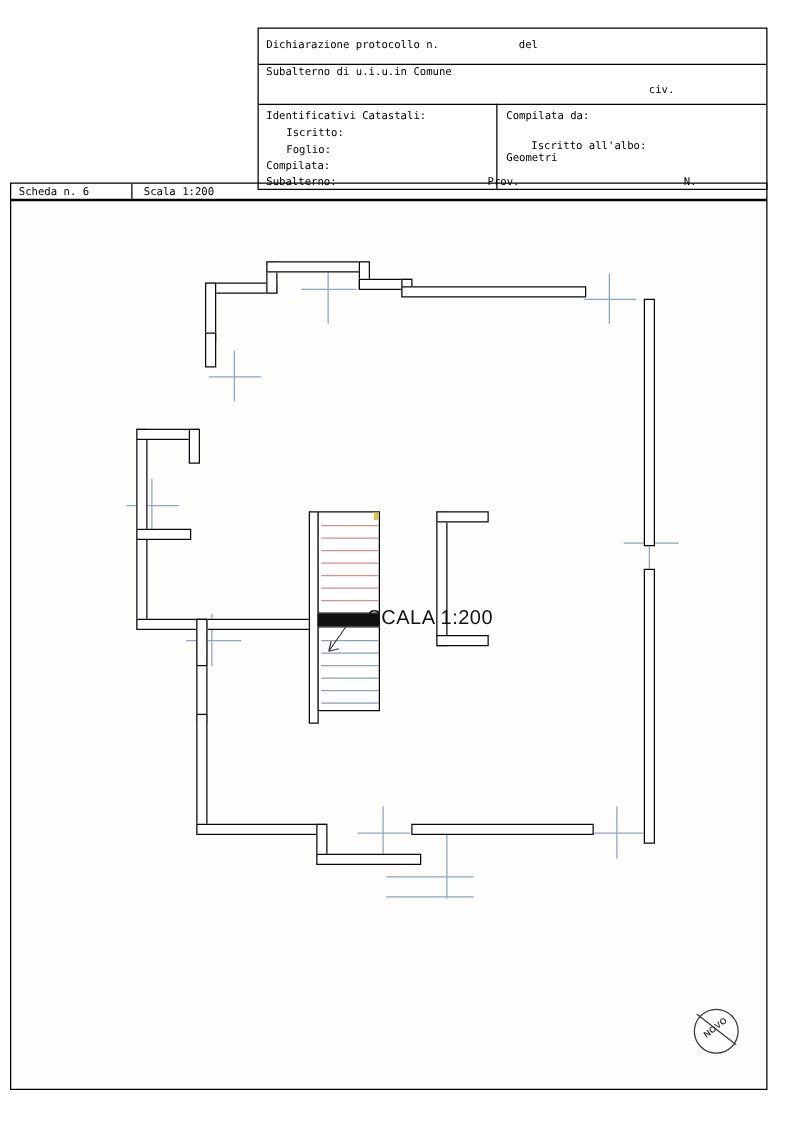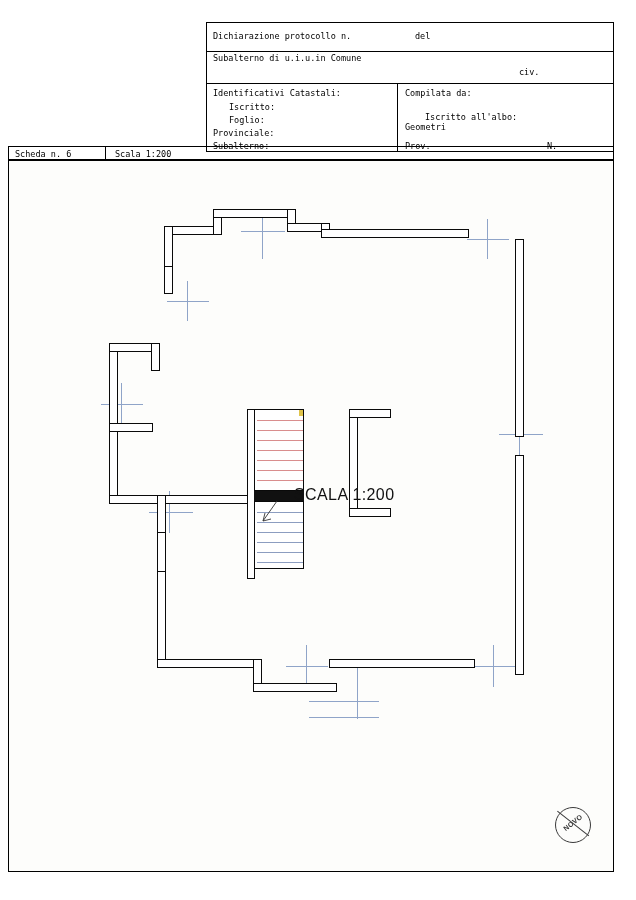--- a/index.html
+++ b/index.html
@@ -220,27 +220,27 @@
 
     <div class="ftxt" style="left:6px; top:8px;">Dichiarazione protocollo n.</div>
     <div class="ftxt" style="left:208px; top:8px;">del</div>
 
     <div class="ftxt" style="left:6px; top:30px;">Subalterno di u.i.u.in Comune</div>
     <div class="ftxt" style="left:312px; top:44px;">civ.</div>
 
     <div class="ftxt" style="left:6px; top:65px;">Identificativi Catastali:</div>
     <div class="ftxt" style="left:22px; top:79px;">Iscritto:</div>
     <div class="ftxt" style="left:22px; top:92px;">Foglio:</div>
-    <div class="ftxt" style="left:6px; top:105px;">Provinciale:</div>
+    <div class="ftxt" style="left:6px; top:105px;">Compilata:</div>
     <div class="ftxt" style="left:6px; top:118px;">Subalterno:</div>
 
     <div class="ftxt" style="left:198px; top:65px;">Compilata da:</div>
     <div class="ftxt" style="left:198px; top:89px;margin-left:20px;">Iscritto all'albo:</div>
     <div class="ftxt" style="left:198px; top:99px;">Geometri</div>
-    <div class="ftxt" style="left:198px; top:118px;">Prov.</div>
+    <div class="ftxt" style="left:183px; top:118px;">Prov.</div>
     <div class="ftxt" style="left:340px; top:118px;">N.</div>
   </div>
 
   <div class="scheda-bar">
     <div class="sep"></div>
     <div class="scheda-txt" style="left:6px;">Scheda n. 6</div>
     <div class="scheda-txt" style="left:106px;">Scala 1:200</div>
   </div>
 
   <div class="drawing-frame">

